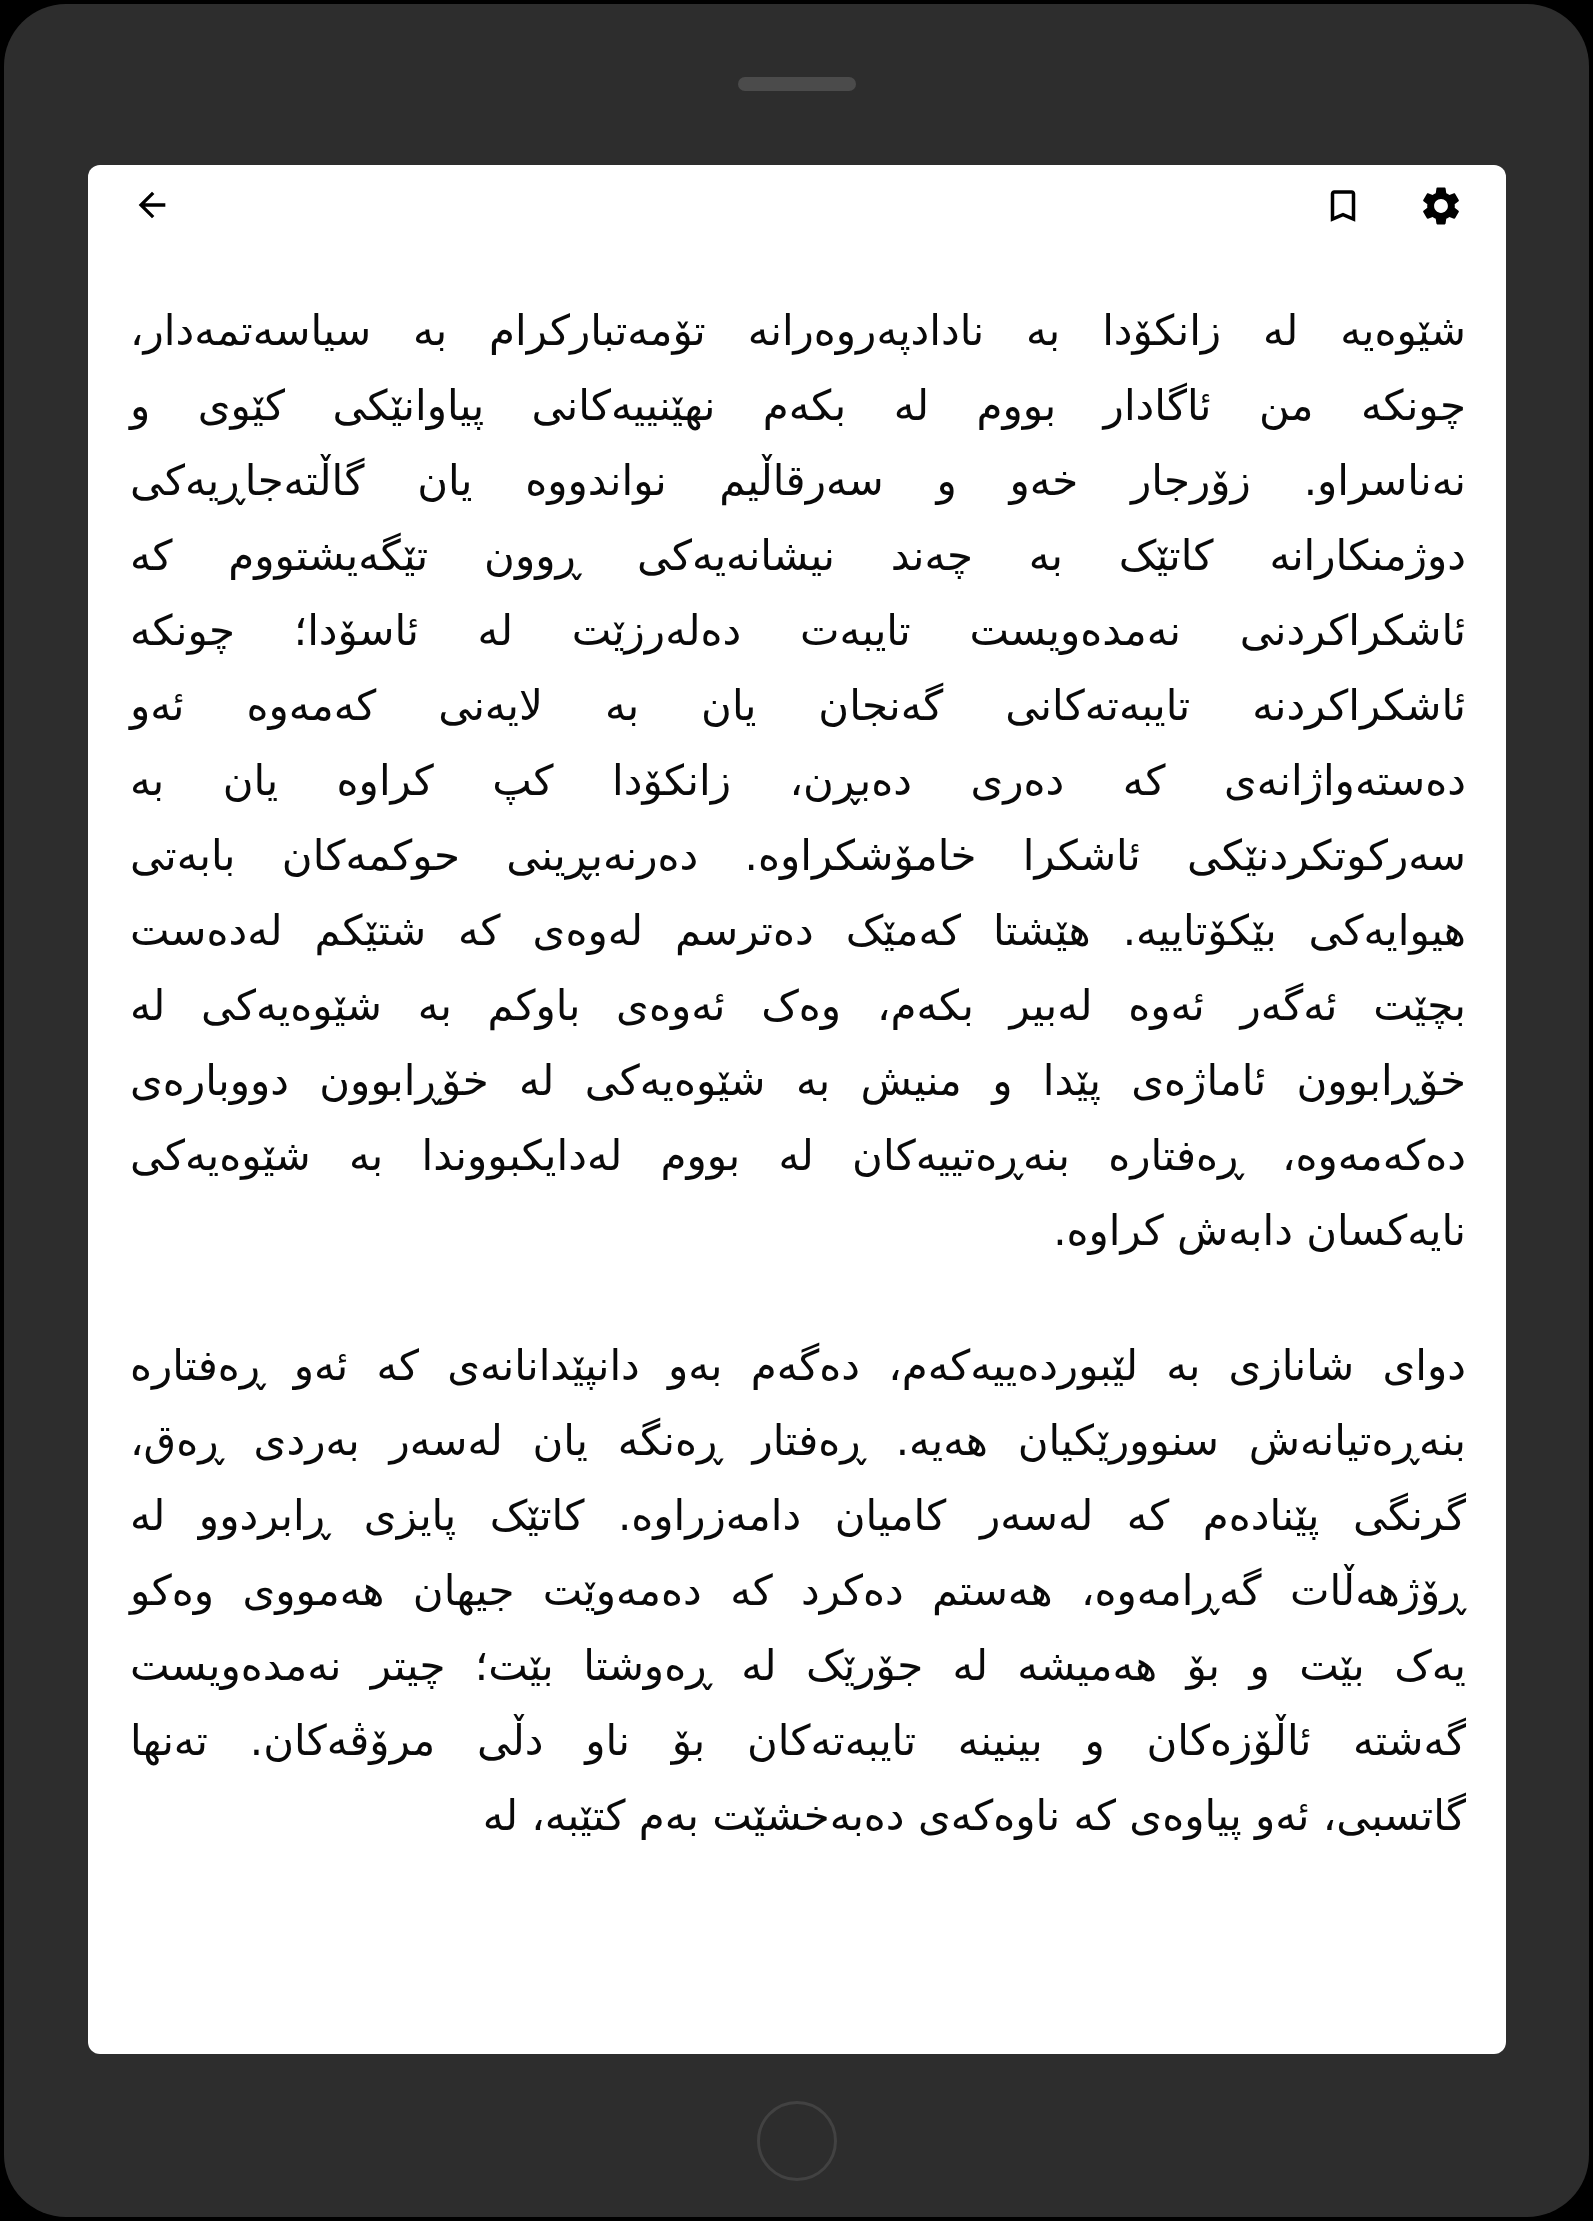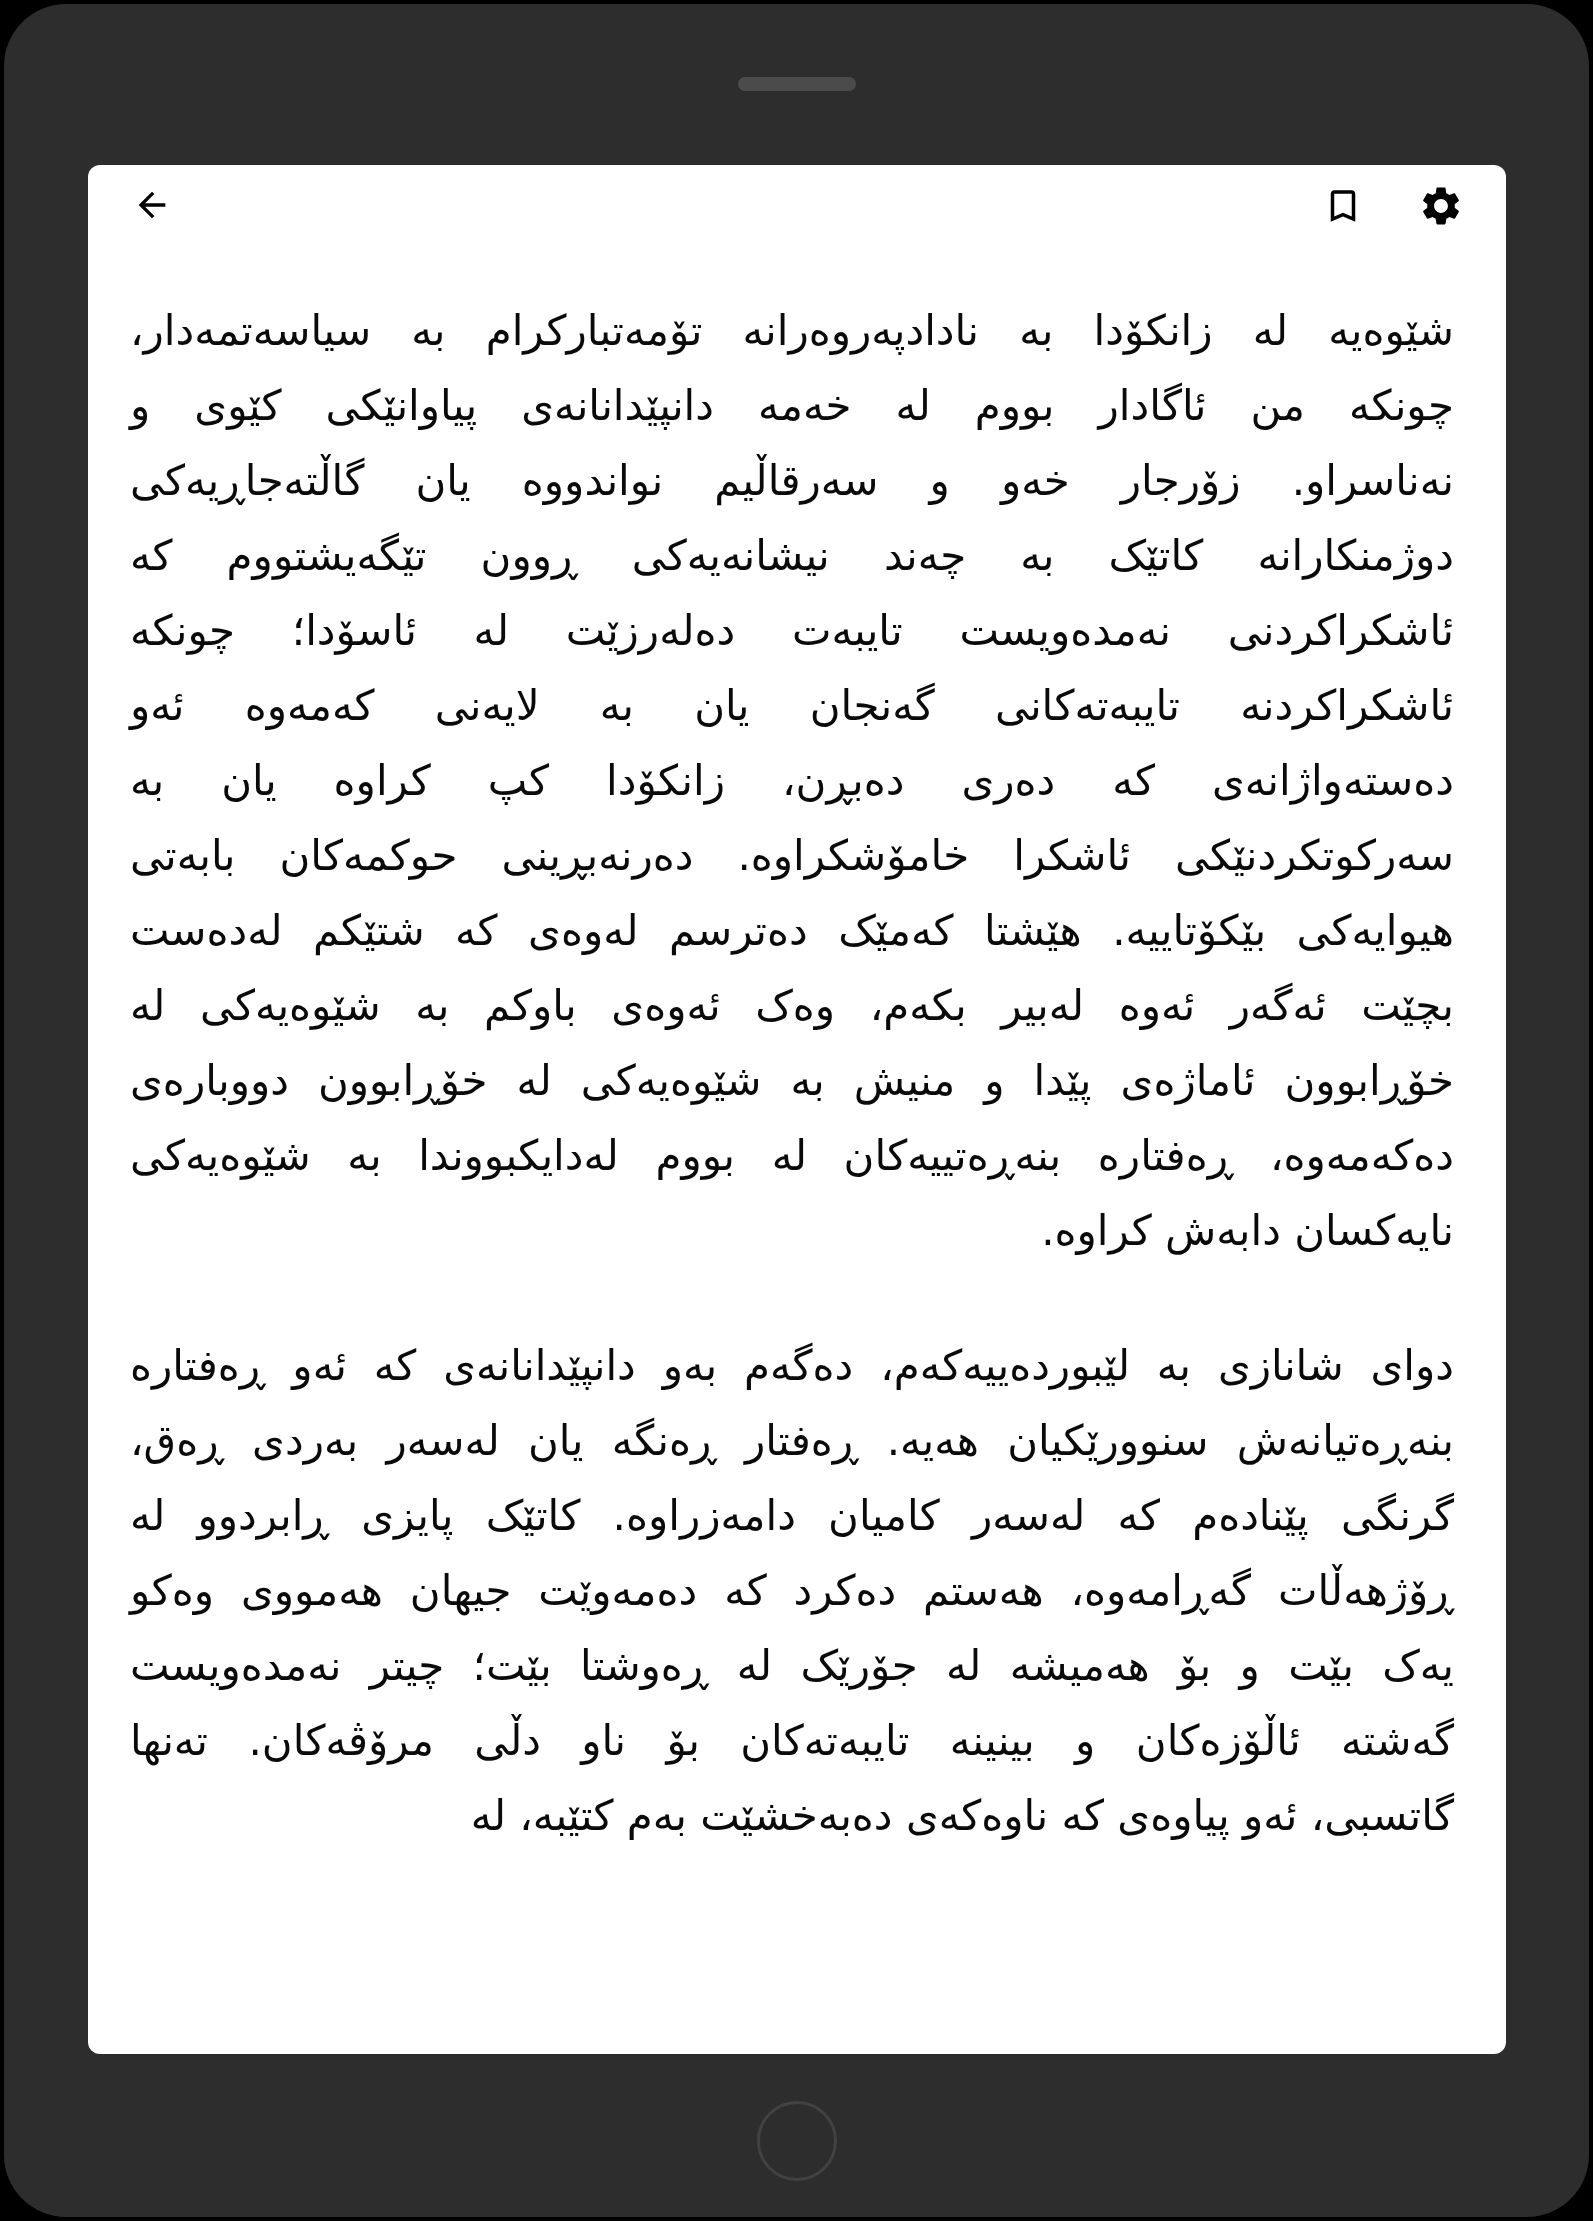--- a/index.html
+++ b/index.html
@@ -54,21 +54,21 @@
   .text-area {
     position: absolute;
     top: 128px;
     right: 40px; left: 42px;
     direction: rtl;
     font-size: 42px;
     line-height: 75px;
     color: #0a0a0a;
     font-weight: 400;
   }
-  .para { margin: 0 12px 60px 0; }
+  .para { margin: 0 0 60px 0; }
   .line {
     text-align: justify;
     text-align-last: justify;
     white-space: nowrap;
   }
   .line.para-last {
     text-align-last: start;
     white-space: normal;
   }
 
@@ -110,21 +110,21 @@
         <svg width="46" height="46" viewBox="0 0 24 24" fill="#000">
           <path d="M19.14 12.94c.04-.3.06-.61.06-.94 0-.32-.02-.64-.07-.94l2.03-1.58c.18-.14.23-.41.12-.61l-1.92-3.32c-.12-.22-.37-.29-.59-.22l-2.39.96c-.5-.38-1.03-.7-1.62-.94L14.4 2.81c-.04-.24-.24-.41-.48-.41h-3.84c-.24 0-.43.17-.47.41L9.25 5.35c-.59.24-1.13.57-1.62.94l-2.39-.96c-.22-.08-.47 0-.59.22L2.74 8.87c-.12.21-.08.47.12.61l2.03 1.58c-.05.3-.09.63-.09.94s.02.64.07.94l-2.03 1.58c-.18.14-.23.41-.12.61l1.92 3.32c.12.22.37.29.59.22l2.39-.96c.5.38 1.03.7 1.62.94l.36 2.54c.05.24.24.41.48.41h3.84c.24 0 .44-.17.47-.41l.36-2.54c.59-.24 1.13-.56 1.62-.94l2.39.96c.22.08.47 0 .59-.22l1.92-3.32c.12-.22.07-.47-.12-.61l-2.01-1.58zM12 15.6c-1.98 0-3.6-1.62-3.6-3.6s1.62-3.6 3.6-3.6 3.6 1.62 3.6 3.6-1.62 3.6-3.6 3.6z"></path>
         </svg>
       </button>
 
     </div>
 
     <div class="text-area" id="text-area" dir="rtl" lang="ckb">
         <div class="para">
           <div class="line">شێوەیە لە زانکۆدا بە نادادپەروەرانە تۆمەتبارکرام بە سیاسەتمەدار،</div>
-          <div class="line">چونکە من ئاگادار بووم لە خەمە دانپێدانانەی پیاوانێکی کێوی و</div>
+          <div class="line">چونکە من ئاگادار بووم لە بکەم نهێنییەکانی پیاوانێکی کێوی و</div>
           <div class="line">نەناسراو. زۆرجار خەو و سەرقاڵیم نواندووە یان گاڵتەجاڕیەکی</div>
           <div class="line">دوژمنکارانە کاتێک بە چەند نیشانەیەکی ڕوون تێگەیشتووم کە</div>
           <div class="line">ئاشکراکردنی نەمدەویست تایبەت دەلەرزێت لە ئاسۆدا؛ چونکە</div>
           <div class="line">ئاشکراکردنە تایبەتەکانی گەنجان یان بە لایەنی کەمەوە ئەو</div>
           <div class="line">دەستەواژانەی کە دەری دەبڕن، زانکۆدا کپ کراوە یان بە</div>
           <div class="line">سەرکوتکردنێکی ئاشکرا خامۆشکراوە. دەرنەبڕینی حوکمەکان بابەتی</div>
           <div class="line">هیوایەکی بێکۆتاییە. هێشتا کەمێک دەترسم لەوەی کە شتێکم لەدەست</div>
           <div class="line">بچێت ئەگەر ئەوە لەبیر بکەم، وەک ئەوەی باوکم بە شێوەیەکی لە</div>
           <div class="line">خۆڕابوون ئاماژەی پێدا و منیش بە شێوەیەکی لە خۆڕابوون دووبارەی</div>
           <div class="line">دەکەمەوە، ڕەفتارە بنەڕەتییەکان لە بووم لەدایکبووندا بە شێوەیەکی</div>

